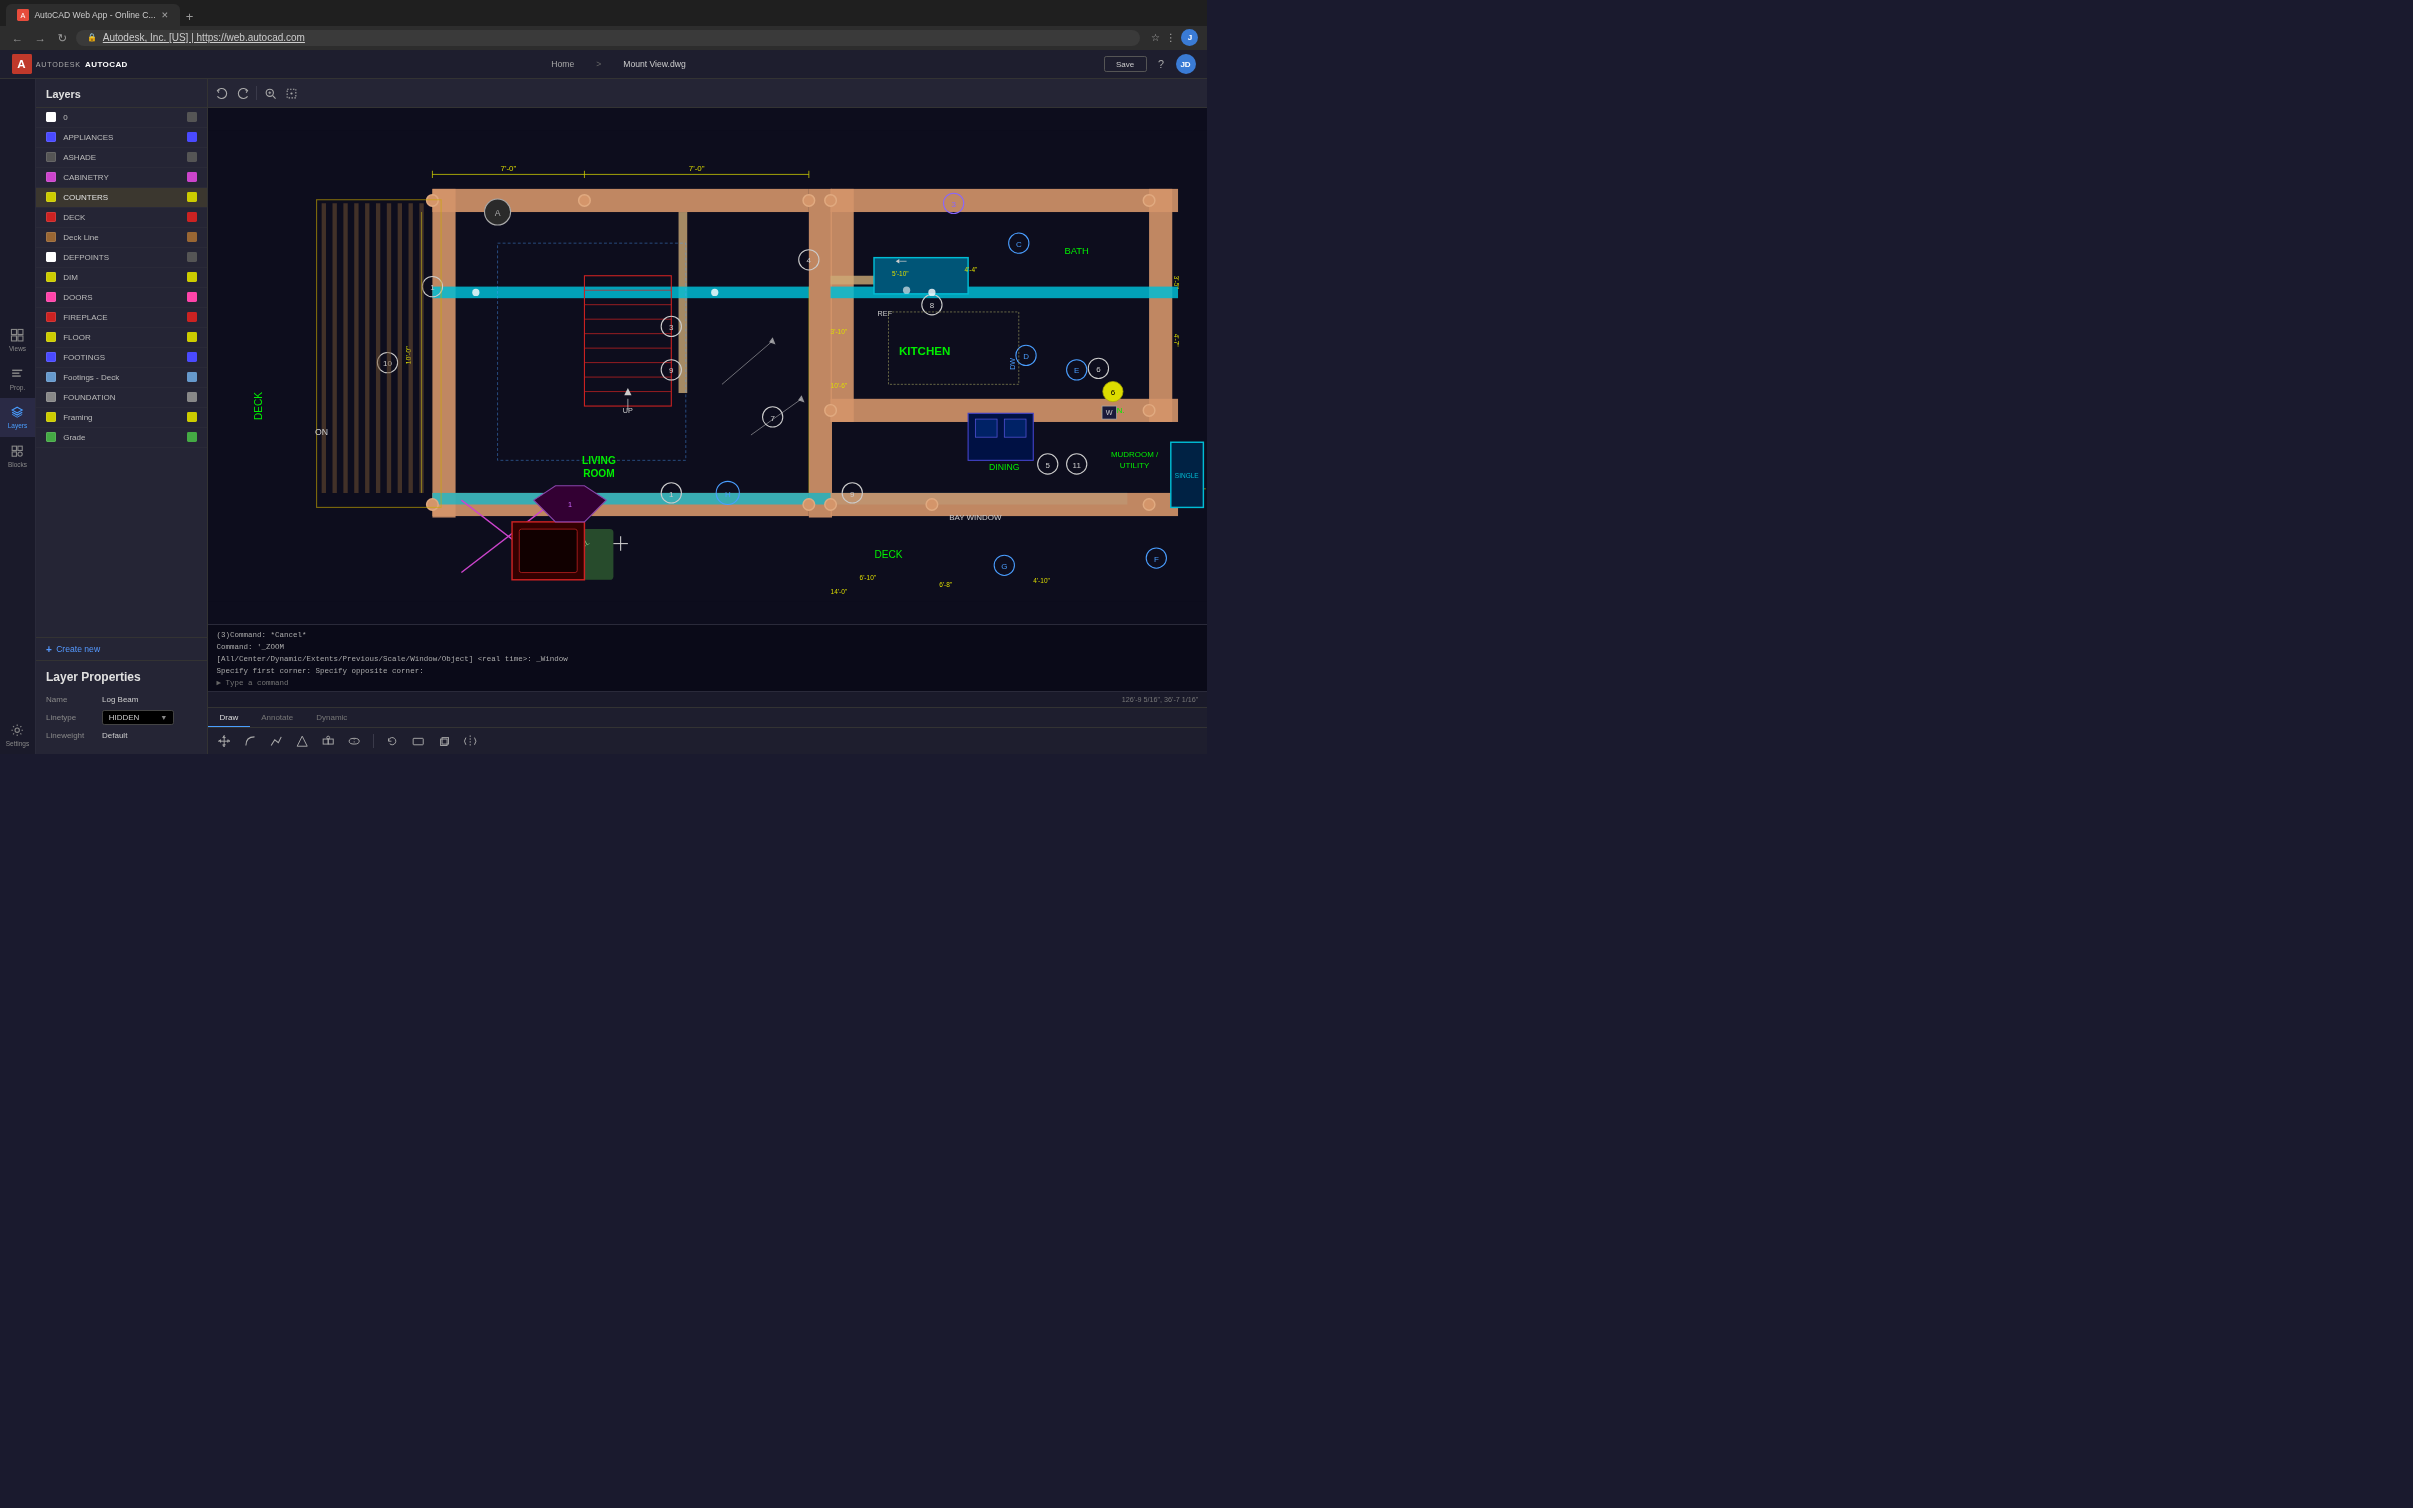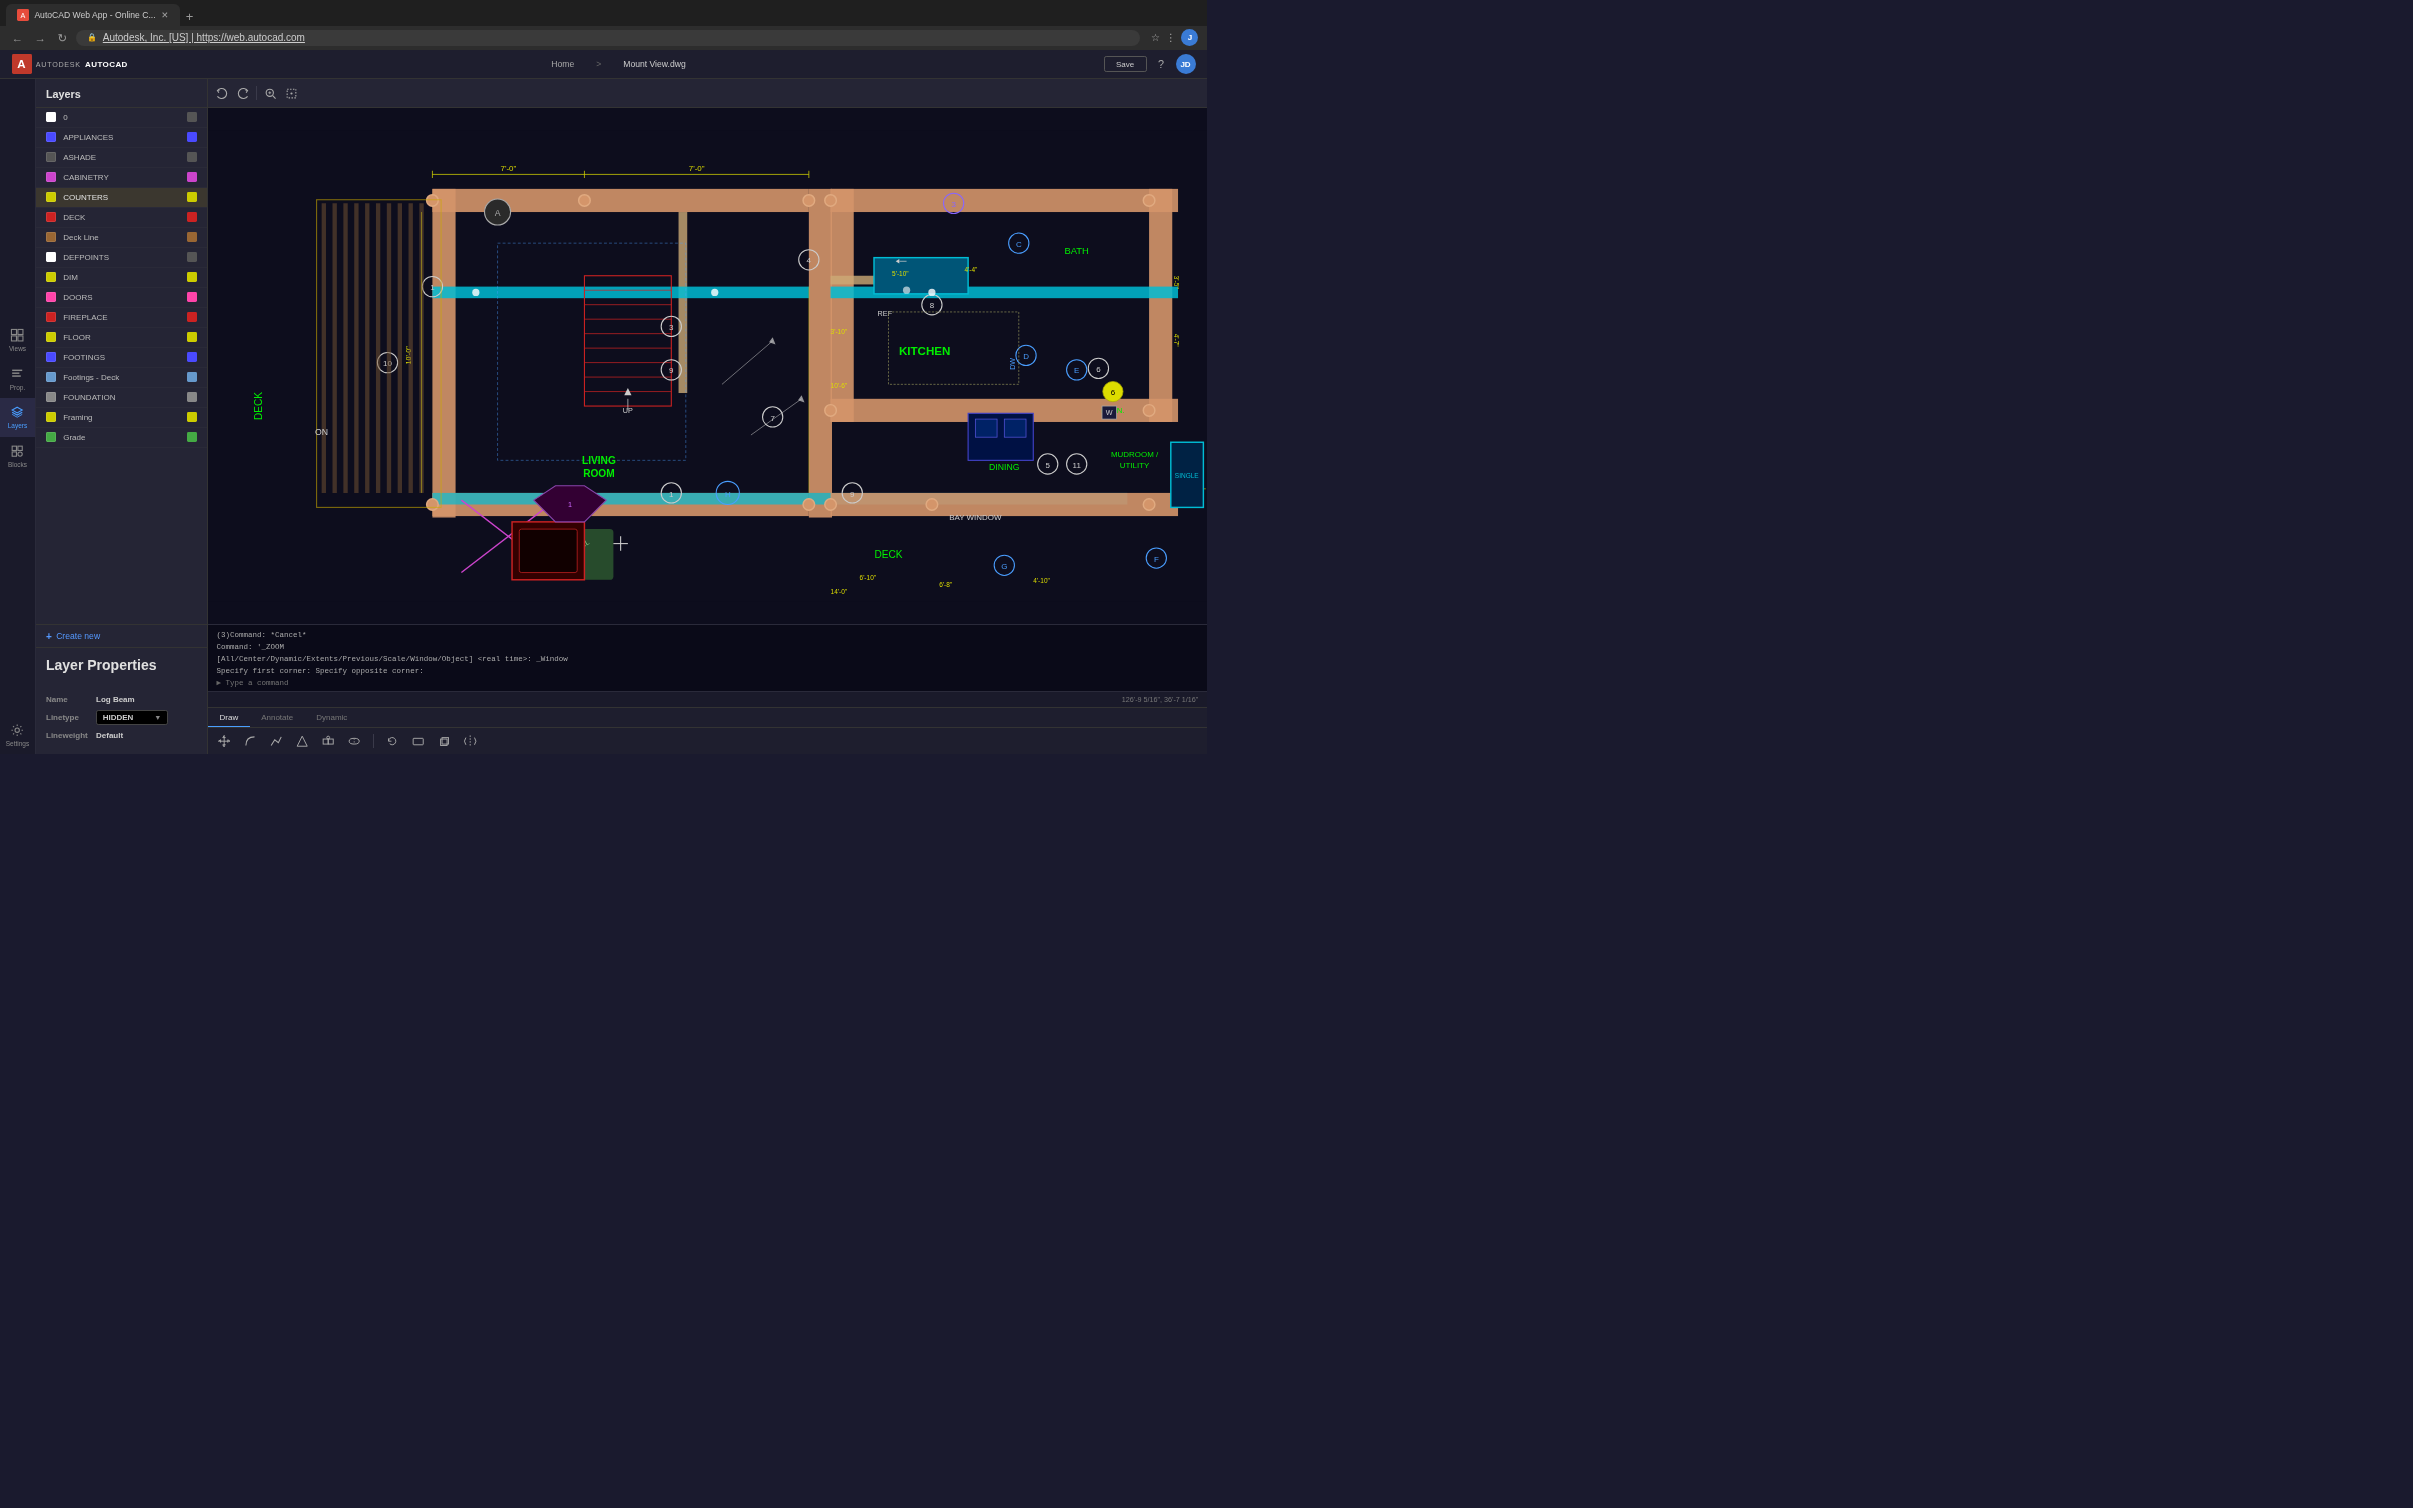--- a/index.html
+++ b/index.html
@@ -41,22 +41,22 @@
     .panel-container { width: 172px; background: #252535; border-right: 0.7px solid #333; display: flex; flex-direction: column; flex-shrink: 0; overflow: hidden; }
     .panel-header { padding: 8.6px 10px 7.2px; font-size: 10.8px; font-weight: 600; color: #e0e0e0; border-bottom: 0.7px solid #333; }
     .layer-row { display: flex; align-items: center; padding: 3.6px 10px; font-size: 8px; color: #bbb; gap: 7.2px; border-bottom: 0.7px solid #2a2a38; min-height: 20px; }
     .layer-row.highlighted { background: #ffd70022; }
     .lcolor { width: 10px; height: 10px; border-radius: 1.4px; flex-shrink: 0; border: 0.7px solid rgba(255,255,255,0.1); }
     .lname { flex: 1; }
     .panel-footer { border-top: 0.7px solid #333; padding: 5.7px 10px; }
     .create-new { display: flex; align-items: center; gap: 4.3px; color: #5599ff; font-size: 8.6px; cursor: pointer; }
 
     .layer-props-section { border-top: 0.7px solid #333; padding: 8.6px 10px; flex-shrink: 0; }
-    .lp-title { font-size: 14px; font-weight: 600; color: #e0e0e0; margin-bottom: 22px; }
-    .lp-row { display: flex; align-items: center; margin-bottom: 5.7px; font-size: 8px; gap: 0; font-weight: bold; }
+    .lp-title { font-size: 12px; font-weight: 600; color: #e0e0e0; margin-bottom: 11px; }
+    .lp-row { display: flex; align-items: center; margin-bottom: 5.7px; font-size: 8px; gap: 6px; }
     .lp-label { color: #888; width: 50px; }
     .lp-val { color: #ccc; }
     .lp-dropdown { display: flex; align-items: center; justify-content: space-between; background: #000000; border: 0.7px solid #444; padding: 2.2px 5.7px; border-radius: 2.2px; cursor: pointer; min-width: 72px; }
     
     .main-content { flex: 1; display: flex; flex-direction: column; overflow: hidden; }
     .content-header { background: #1e1e2e; height: 29px; display: flex; align-items: center; padding: 0 11.5px; gap: 5.7px; border-bottom: 0.7px solid #333; flex-shrink: 0; }
     .content-tools { background: #252535; height: 29px; display: flex; align-items: center; gap: 2.9px; padding: 0 5.7px; border-bottom: 0.7px solid #333; flex-shrink: 0; }
     .content-canvas { flex: 1; overflow: hidden; position: relative; background: #0d0d1d; }
     .content-cmdline { background: #0a0a18; border-top: 0.7px solid #2a2a3a; padding: 3.6px 8.6px; font-size: 7.5px; font-family: 'Courier New', monospace; flex-shrink: 0; }
     .cmd-output { color: #aaa; line-height: 1.6; }

